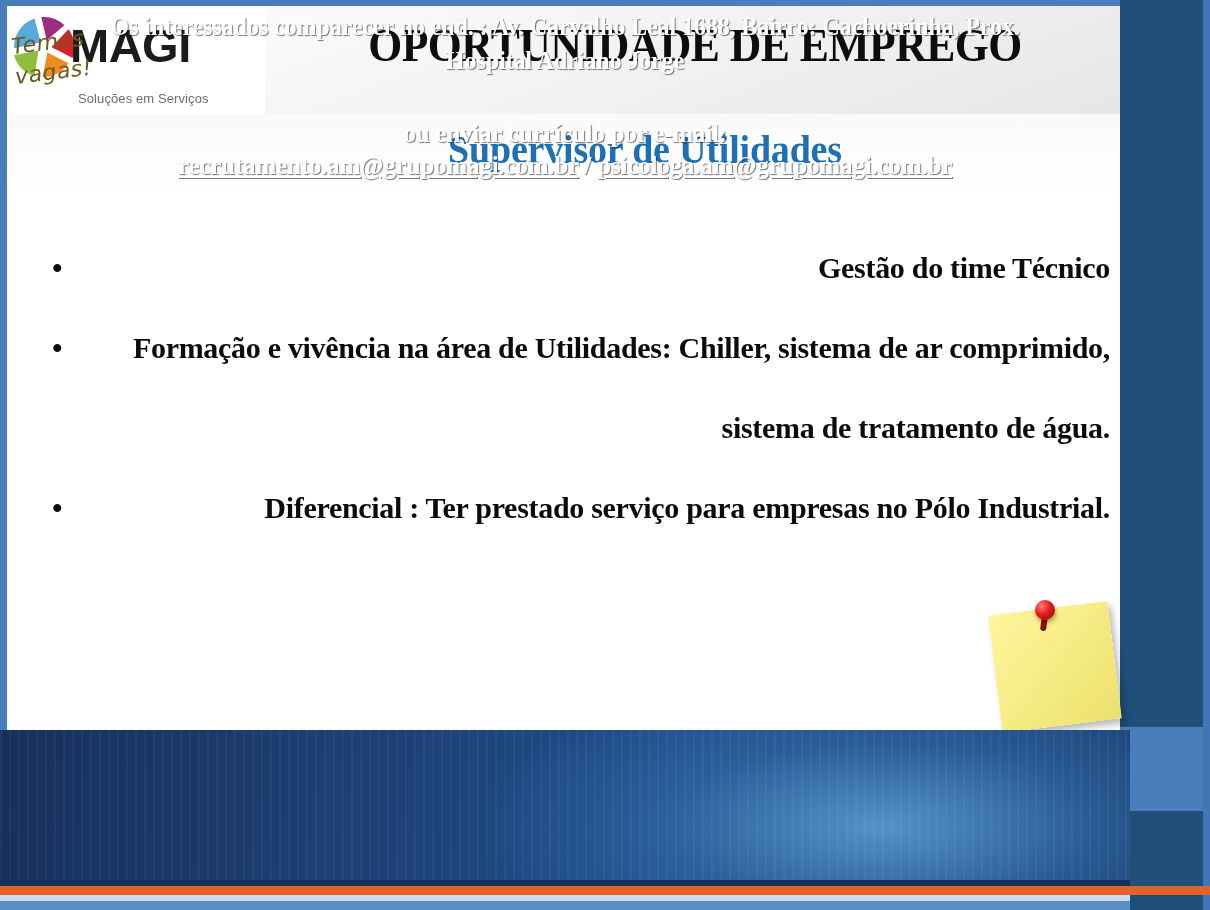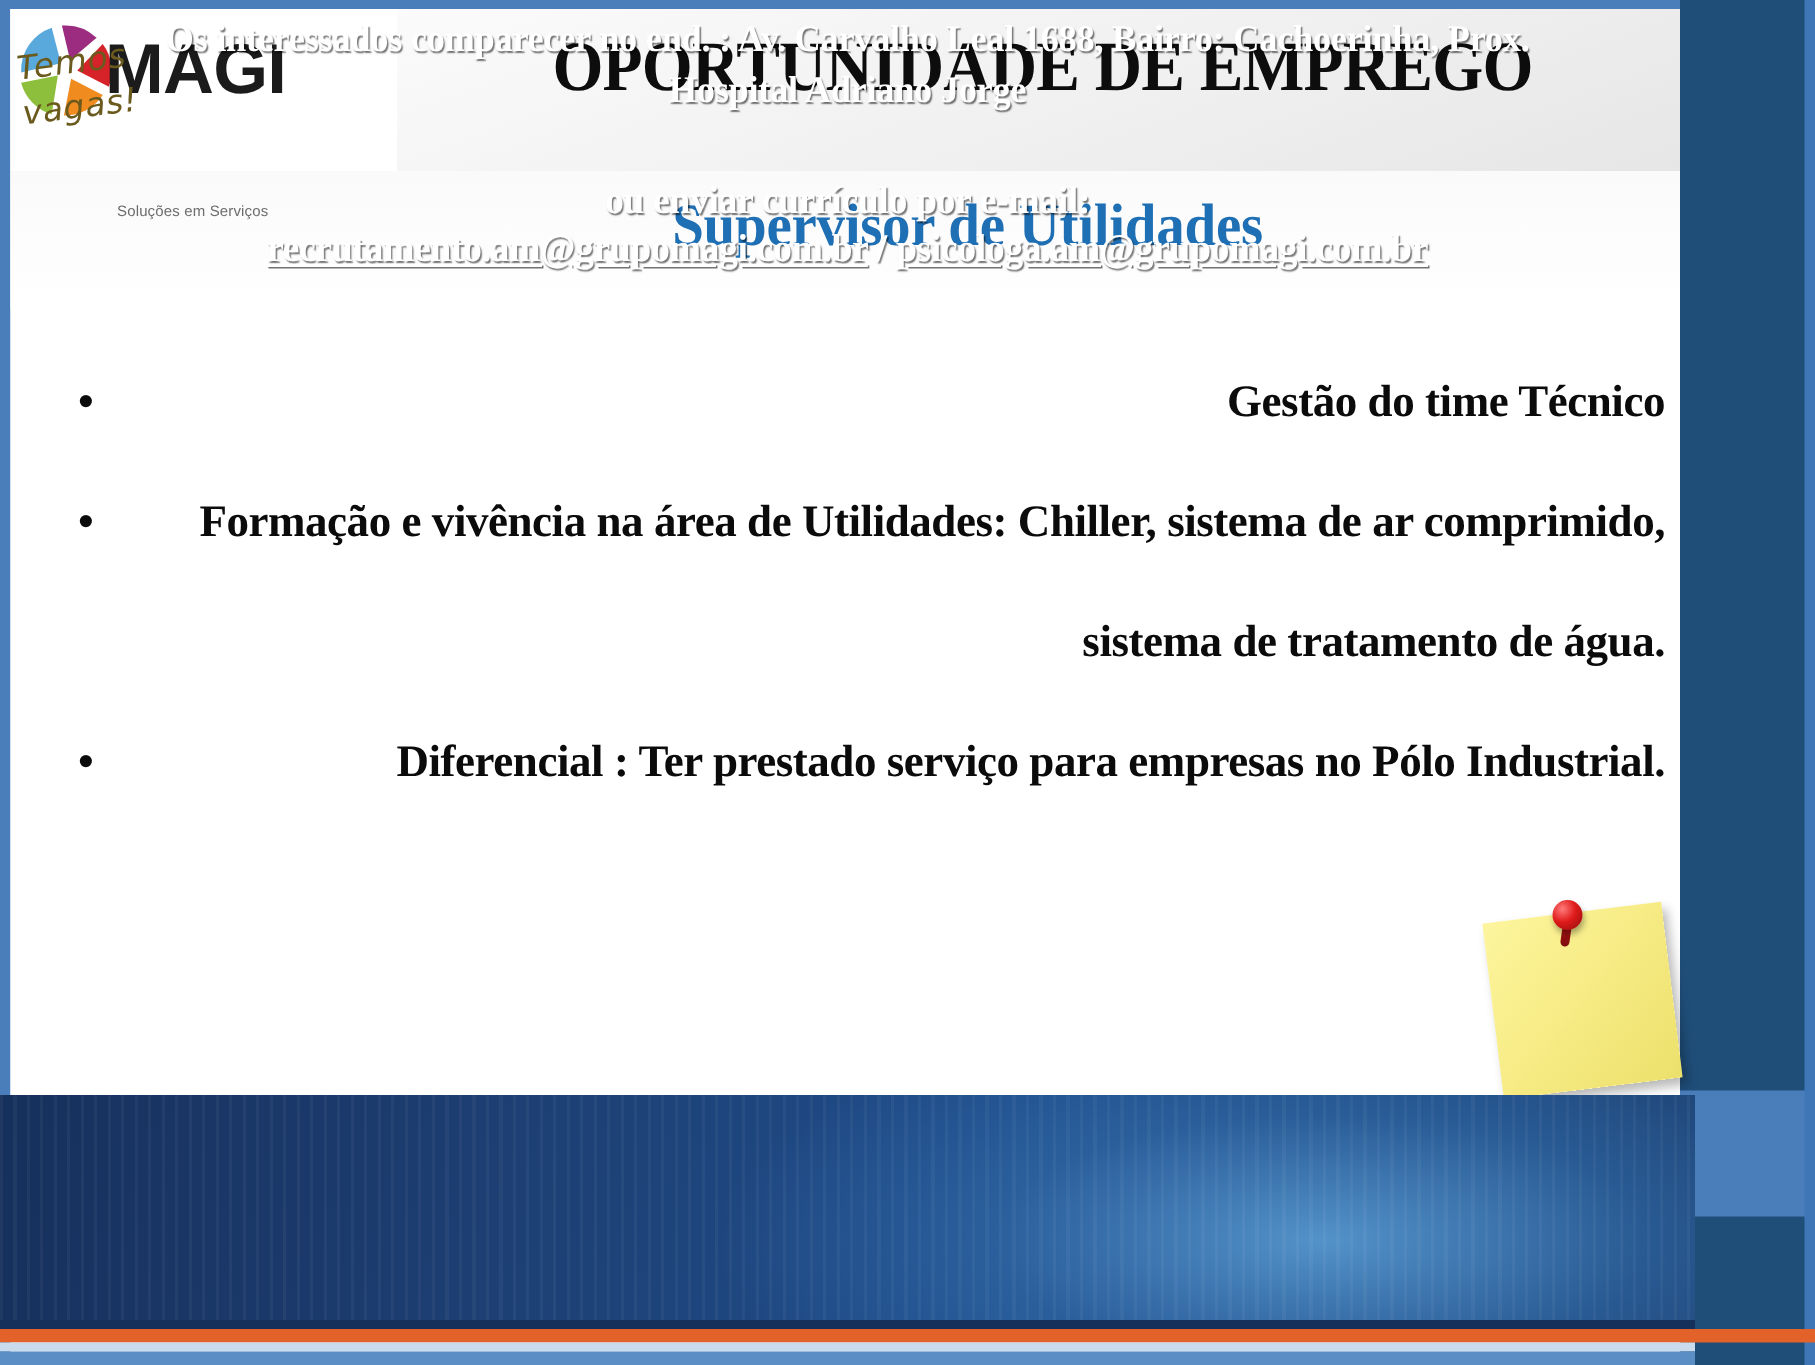--- a/index.html
+++ b/index.html
@@ -128,25 +128,24 @@
     font-size: 47px;
     letter-spacing: -0.5px;
     color: #1b1b1b;
     line-height: 1;
   }
   .logo-tag {
     position: absolute;
     left: 70px;
     top: 84px;
     font-family: "Liberation Sans", sans-serif;
-    font-size: 10px;
+    font-size: 13px;
     color: #6d6d6d;
     letter-spacing: 0.1px;
     line-height: 1;
-    margin-top: 45px;
   }
 
   
   .main-title {
     position: absolute;
     left: 270px;
     top: 20px;
     width: 850px;
     text-align: center;
     font-family: "Liberation Serif", serif;

